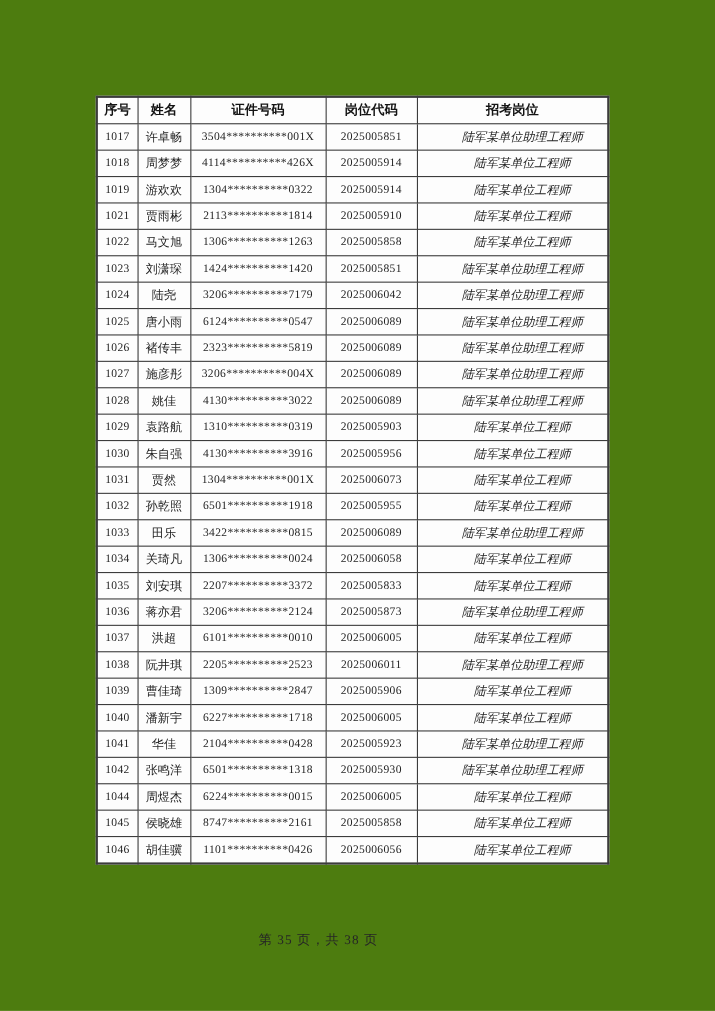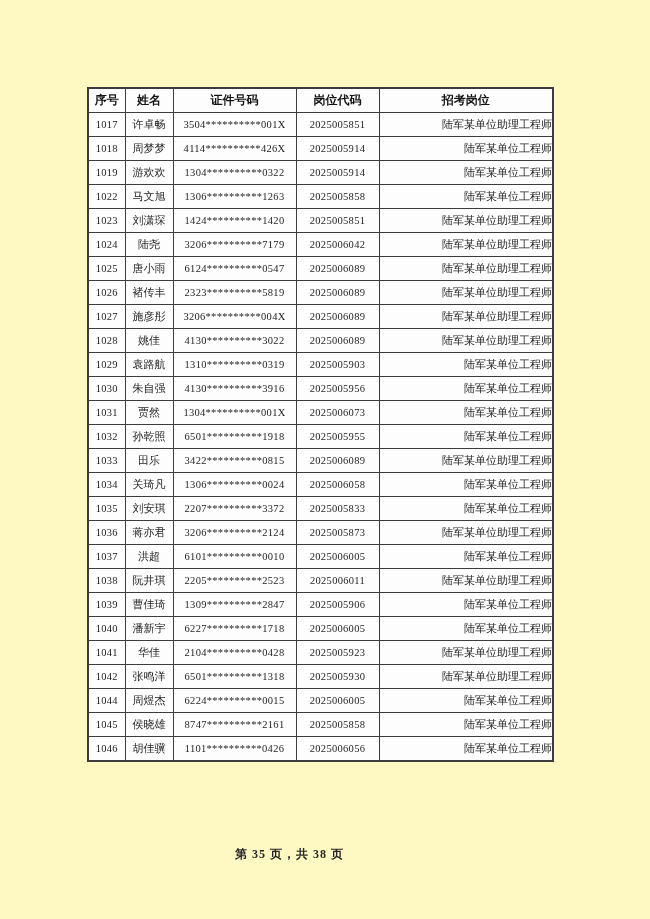--- a/index.html
+++ b/index.html
@@ -10,21 +10,21 @@
     width: 650px;
     height: 919px;
     background: #fdfdfd;
     position: relative;
     font-family: "Liberation Serif", "DejaVu Serif", serif;
     overflow: hidden;
   }
   .doc-page {
     position: absolute;
     inset: 0;
-    background: #fef9c3;
+    background: #4d7c0f;
   }
   table.roster {
     position: absolute;
     left: 87px;
     top: 87px;
     width: 465px;
     border-collapse: collapse;
     table-layout: fixed;
     border: 2px solid #3c3c3c;
     background: #fdfdfd;
@@ -44,33 +44,33 @@
   .roster th {
     font-size: 12px;
     font-weight: bold;
     color: #141414;
   }
   .roster td.c0, .roster td.c2, .roster td.c3 {
     font-size: 10.5px;
     letter-spacing: 0.3px;
   }
   .roster td.c4 {
-    text-align: right;
+    text-align: center;
     padding-left: 18px;
+    font-style: italic;
   }
   .page-footer {
     position: absolute;
     top: 846px;
     left: 0;
     width: 579px;
     text-align: center;
     font-size: 12px;
     color: #262626;
     letter-spacing: 1px;
-    font-weight: bold;
   }
 </style>
 </head>
 <body>
 
 <div class="doc-page">
 
   <table class="roster">
     <colgroup>
       <col style="width:37px">
@@ -104,20 +104,27 @@
           <td class="c4">陆军某单位工程师</td>
         </tr>
         <tr>
           <td class="c0">1019</td>
           <td class="c1">游欢欢</td>
           <td class="c2">1304**********0322</td>
           <td class="c3">2025005914</td>
           <td class="c4">陆军某单位工程师</td>
         </tr>
         <tr>
+          <td class="c0">1021</td>
+          <td class="c1">贾雨彬</td>
+          <td class="c2">2113**********1814</td>
+          <td class="c3">2025005910</td>
+          <td class="c4">陆军某单位工程师</td>
+        </tr>
+        <tr>
           <td class="c0">1022</td>
           <td class="c1">马文旭</td>
           <td class="c2">1306**********1263</td>
           <td class="c3">2025005858</td>
           <td class="c4">陆军某单位工程师</td>
         </tr>
         <tr>
           <td class="c0">1023</td>
           <td class="c1">刘潇琛</td>
           <td class="c2">1424**********1420</td>

